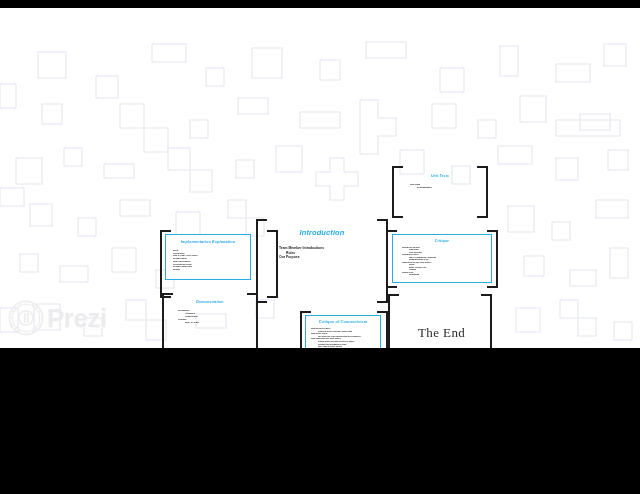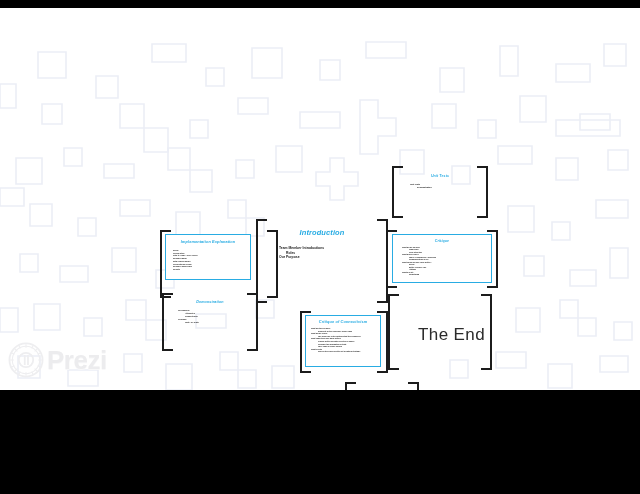--- a/index.html
+++ b/index.html
@@ -31,21 +31,21 @@
   }
   .letterbox.top { top: 0; height: 8px; }
   .letterbox.bottom { bottom: 0; height: 8px; }
 
   
   #canvas {
     position: absolute;
     left: 0;
     top: 8px;
     width: 640px;
-    height: 382px;
+    height: 340px;
     background: #ffffff;
     overflow: hidden;
   }
 
   
   #bg-pattern {
     position: absolute;
     left: 0; top: 0;
     width: 640px;
     height: 478px;
@@ -109,22 +109,22 @@
     white-space: nowrap;
     overflow: hidden;
   }
   .bullets .lvl0 { margin-left: 0; }
   .bullets .lvl1 { margin-left: 7px; }
 
   
   .end-text {
     position: absolute;
     color: #2b2b2b;
-    font-family: Liberation Sans, sans-serif;
-    font-size: 17px;
+    font-family: Liberation Serif, serif;
+    font-size: 13px;
     letter-spacing: 0.4px;
     white-space: nowrap;
   }
 
   .d3-text {
     position: absolute;
     color: #6bbfe8;
     font-family: "Liberation Sans", sans-serif;
     font-weight: bold;
     font-size: 7px;

